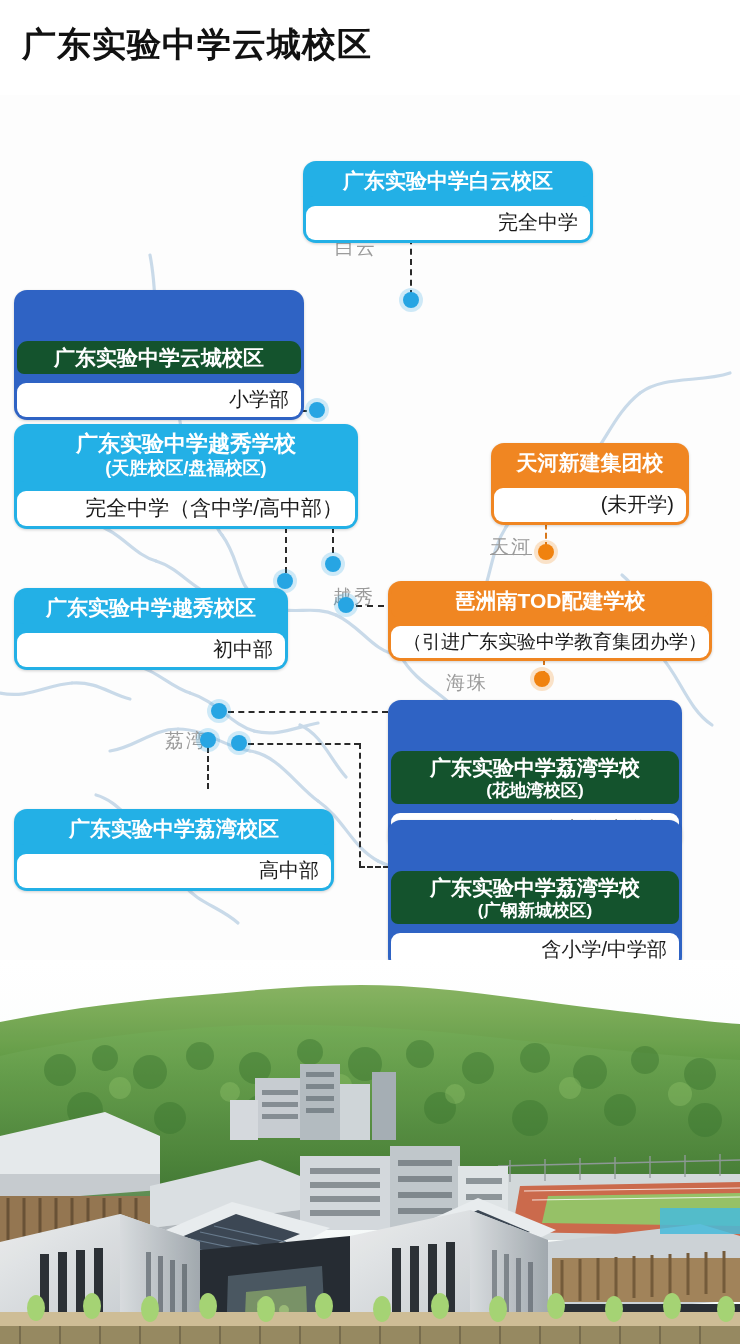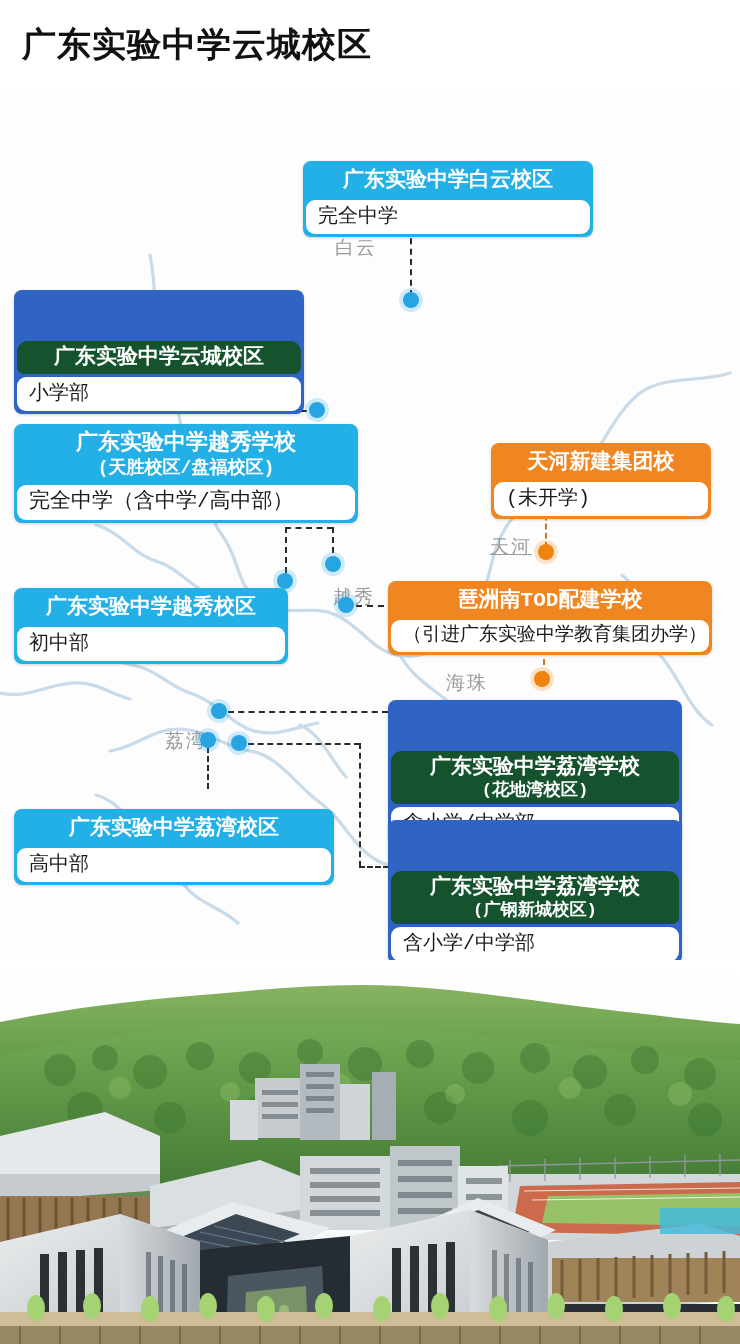--- a/index.html
+++ b/index.html
@@ -63,47 +63,46 @@
     position: absolute;
     border-color: #2a2a2a;
   }
   .conn.v { border-left: 2px dashed #2a2a2a; width: 0; }
   .conn.h { border-top: 2px dashed #2a2a2a; height: 0; }
   .conn.orange-v { border-left: 2px dashed #d8771a; width: 0; }
 
   
   .card {
     position: absolute;
-    border-radius: 8px;
+    border-radius: 13px;
     padding: 3px;
     box-shadow: 0 1px 3px rgba(0,0,0,0.18);
-    font-family: Liberation Mono, monospace;
   }
   .card .hdr {
     border-radius: 11px 11px 7px 7px;
     color: #ffffff;
     font-weight: bold;
     text-align: center;
     padding: 5px 12px 4px 12px;
     line-height: 1.12;
     white-space: nowrap;
   }
   .card .hdr .sub {
     display: block;
     font-size: 0.82em;
     font-weight: bold;
     margin-top: 1px;
   }
   .card .body {
     background: #ffffff;
     border-radius: 9px;
-    text-align: left;
+    text-align: right;
     color: #1a1a1a;
     padding: 5px 12px 6px 12px;
-    margin-top: 3px;
+    margin-top: 9px;
     white-space: nowrap;
     line-height: 1.15;
   }
 
   
   .card.cyan { background: #23b0e6; }
   .card.cyan .hdr { background: #23b0e6; }
   .card.blue { background: #2f63c4; }
   .card.blue .hdr { background: #14532d; margin-top: 48px; }
   .card.orange { background: #f08622; }
@@ -240,21 +239,21 @@
       <div class="body">完全中学（含中学/高中部）</div>
     </div>
 
     <div class="card cyan fs-hdr-21 fs-body-20" style="left:14px; top:493px; width:274px;">
       <div class="hdr">
         <span>广东实验中学越秀校区</span>
       </div>
       <div class="body">初中部</div>
     </div>
 
-    <div class="card orange fs-hdr-21 fs-body-20" style="left:491px; top:348px; width:220px;">
+    <div class="card orange fs-hdr-21 fs-body-20" style="left:491px; top:348px; width:198px;">
       <div class="hdr">
         <span>天河新建集团校</span>
       </div>
       <div class="body">(未开学)</div>
     </div>
 
     <div class="card orange fs-hdr-21 fs-body-19" style="left:388px; top:486px; width:324px;">
       <div class="hdr">
         <span>琶洲南TOD配建学校</span>
       </div>

